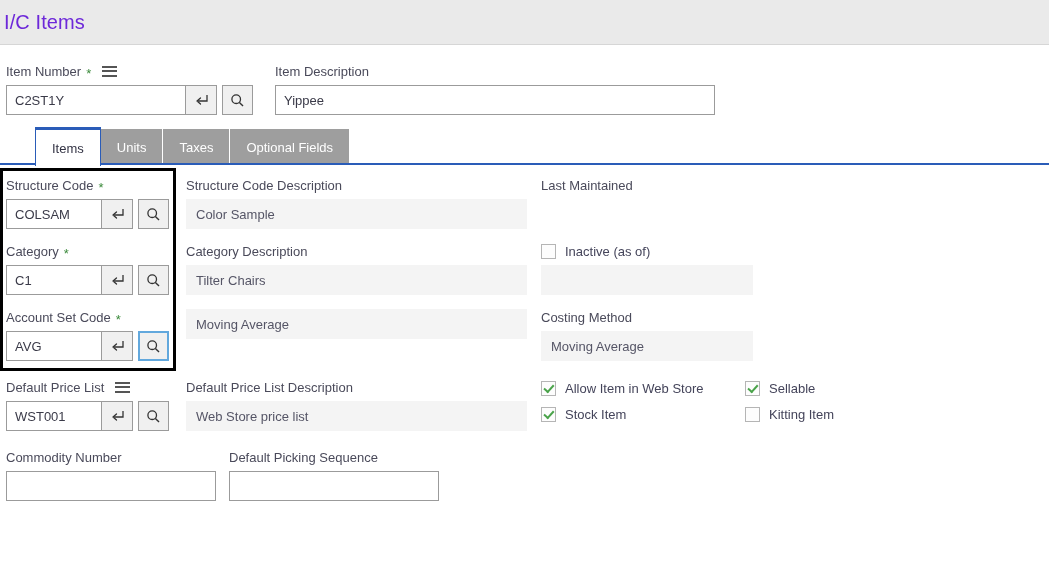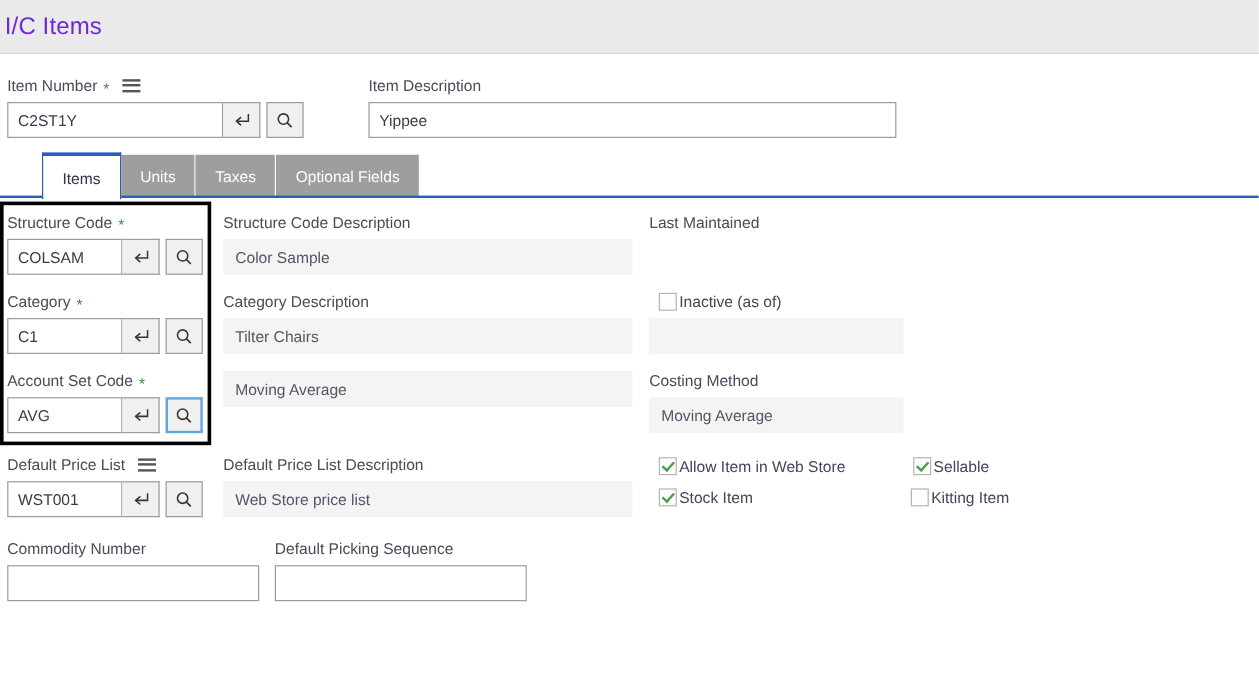--- a/index.html
+++ b/index.html
@@ -24,21 +24,20 @@
     color: #6d28d9;
     font-size: 20px;
     font-weight: normal;
     letter-spacing: 0.1px;
   }
 
   
   .topbar {
     padding: 18px 0 0 6px;
     display: flex;
-    gap: 32px;
   }
   .topcol-1 { width: 269px; }
   .topcol-2 { }
 
   .fieldlabel {
     font-size: 13px;
     color: #4a4a5a;
     display: flex;
     align-items: center;
     gap: 5px;
@@ -152,21 +151,21 @@
   .group-hl {
     position: absolute;
     left: 0; top: 3px;
     width: 176px; height: 203px;
     border: 3px solid #000000;
     pointer-events: none;
     z-index: 5;
   }
 
   
-  .cbrow { display: flex; align-items: center; gap: 2px; margin-left: 8px; }
+  .cbrow { display: flex; align-items: center; gap: 9px; }
   .cbox {
     width: 15px; height: 15px;
     border: 1px solid #b5b5b5;
     background: #fdfdfd;
     display: inline-flex; align-items: center; justify-content: center;
     cursor: pointer;
     flex: none;
   }
   .cbox.checked::after {
     content: "";

